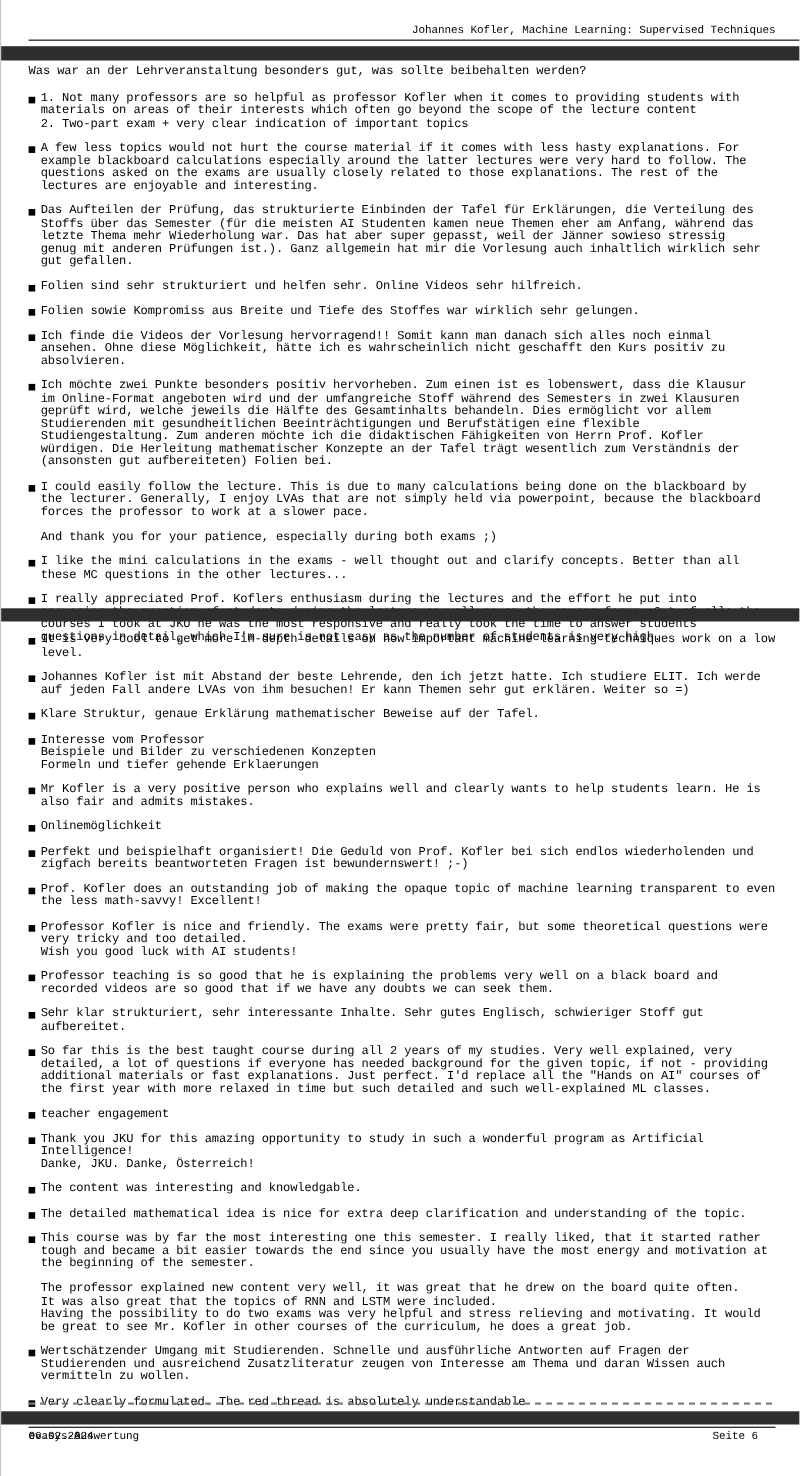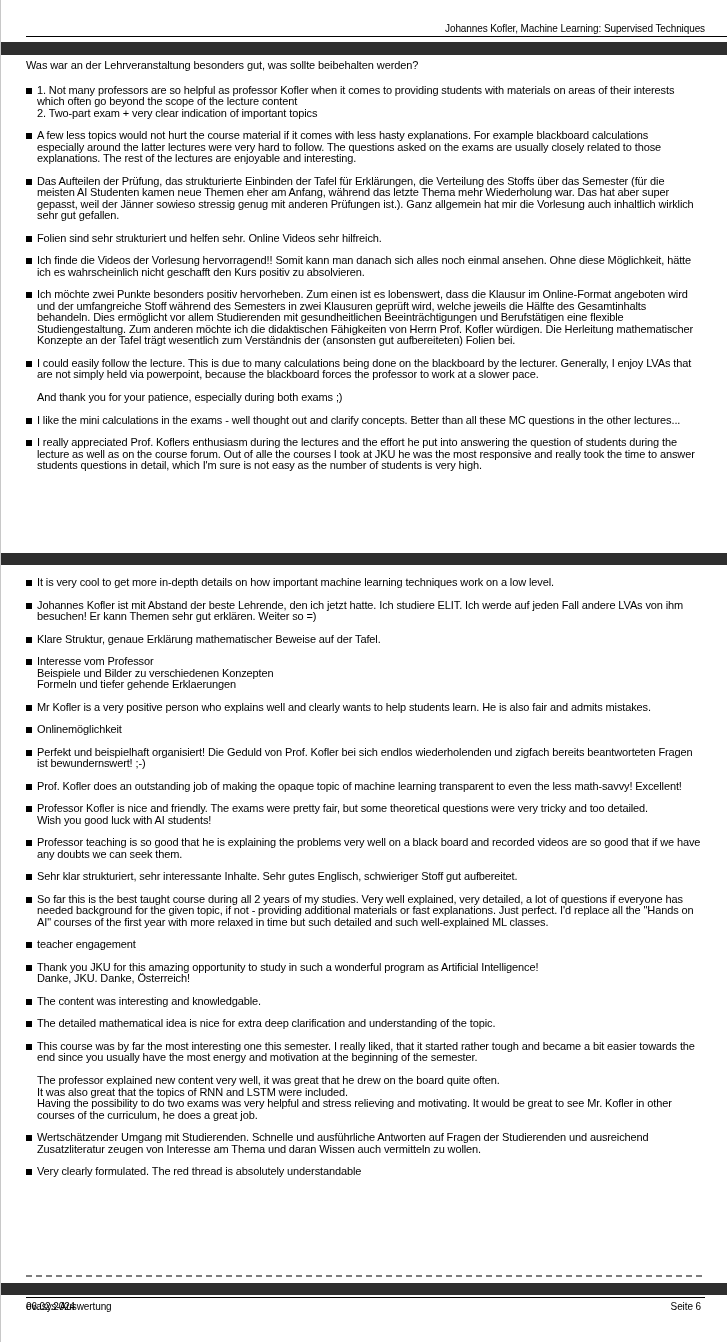--- a/index.html
+++ b/index.html
@@ -1,20 +1,20 @@
 <!DOCTYPE html>
 <html><head>
 <meta charset="utf-8">
 <style>
   html,body{margin:0;padding:0;background:#fff;}
   .page{
     position:relative;
     width:727px;height:1342px;
     background:#ffffff;
-    font-family:Liberation Sans, sans-serif;
+    font-family:Liberation Mono, monospace;
     color:#000;
     overflow:hidden;
     border-left:1px solid #c8c8c8;
     box-sizing:border-box;
   }
   
   .header-title{
     position:absolute;top:23px;right:22px;
     font-size:10px;line-height:11px;color:#000;
     letter-spacing:-0.1px;
@@ -61,21 +61,21 @@
   .footer-rule{
     position:absolute;top:1297px;left:25px;right:22px;
     border-top:1px solid #000;
   }
   .footer-row{
     position:absolute;top:1301px;left:25px;right:22px;
     font-size:10px;line-height:11px;letter-spacing:-0.1px;
   }
   .footer-date{position:absolute;left:0;top:0;}
   .footer-center{position:absolute;left:0;right:0;top:0;text-align:left;}
-  .footer-page{position:absolute;right:4px;top:0;}
+  .footer-page{position:absolute;right:16px;top:0;}
 </style>
 </head>
 <body>
 
 <div class="page">
 
   <div class="header-title">Johannes Kofler, Machine Learning: Supervised Techniques</div>
   <div class="header-rule"></div>
   <div class="bar bar-top" style="background: rgb(46, 46, 46);"></div>
 
@@ -97,20 +97,24 @@
         <div class="comment">
           <span class="bullet"></span>
           <div class="comment-text">Das Aufteilen der Prüfung, das strukturierte Einbinden der Tafel für Erklärungen, die Verteilung des Stoffs über das Semester (für die meisten AI Studenten kamen neue Themen eher am Anfang, während das letzte Thema mehr Wiederholung war. Das hat aber super gepasst, weil der Jänner sowieso stressig genug mit anderen Prüfungen ist.). Ganz allgemein hat mir die Vorlesung auch inhaltlich wirklich sehr gut gefallen.</div>
         </div>
 
         <div class="comment">
           <span class="bullet"></span>
           <div class="comment-text">Folien sind sehr strukturiert und helfen sehr. Online Videos sehr hilfreich.</div>
         </div>
 
+        <div class="comment">
+          <span class="bullet"></span>
+          <div class="comment-text">Folien sowie Kompromiss aus Breite und Tiefe des Stoffes war wirklich sehr gelungen.</div>
+        </div>
 
         <div class="comment">
           <span class="bullet"></span>
           <div class="comment-text">Ich finde die Videos der Vorlesung hervorragend!! Somit kann man danach sich alles noch einmal ansehen. Ohne diese Möglichkeit, hätte ich es wahrscheinlich nicht geschafft den Kurs positiv zu absolvieren.</div>
         </div>
 
         <div class="comment">
           <span class="bullet"></span>
           <div class="comment-text">Ich möchte zwei Punkte besonders positiv hervorheben. Zum einen ist es lobenswert, dass die Klausur im Online-Format angeboten wird und der umfangreiche Stoff während des Semesters in zwei Klausuren geprüft wird, welche jeweils die Hälfte des Gesamtinhalts behandeln. Dies ermöglicht vor allem Studierenden mit gesundheitlichen Beeinträchtigungen und Berufstätigen eine flexible Studiengestaltung. Zum anderen möchte ich die didaktischen Fähigkeiten von Herrn Prof. Kofler würdigen. Die Herleitung mathematischer Konzepte an der Tafel trägt wesentlich zum Verständnis der (ansonsten gut aufbereiteten) Folien bei.</div>
         </div>

